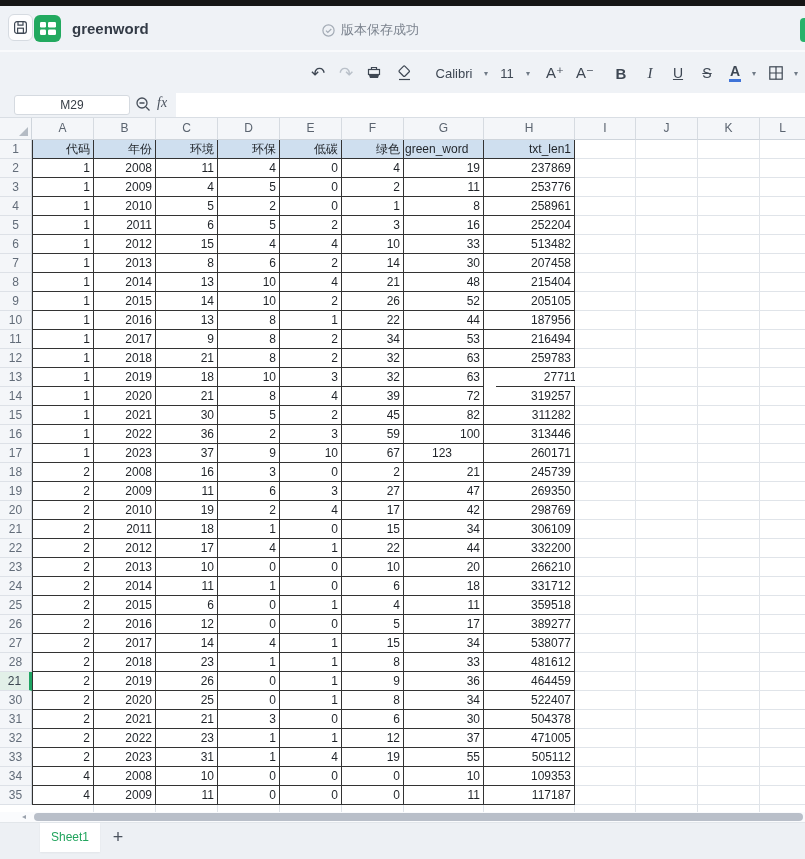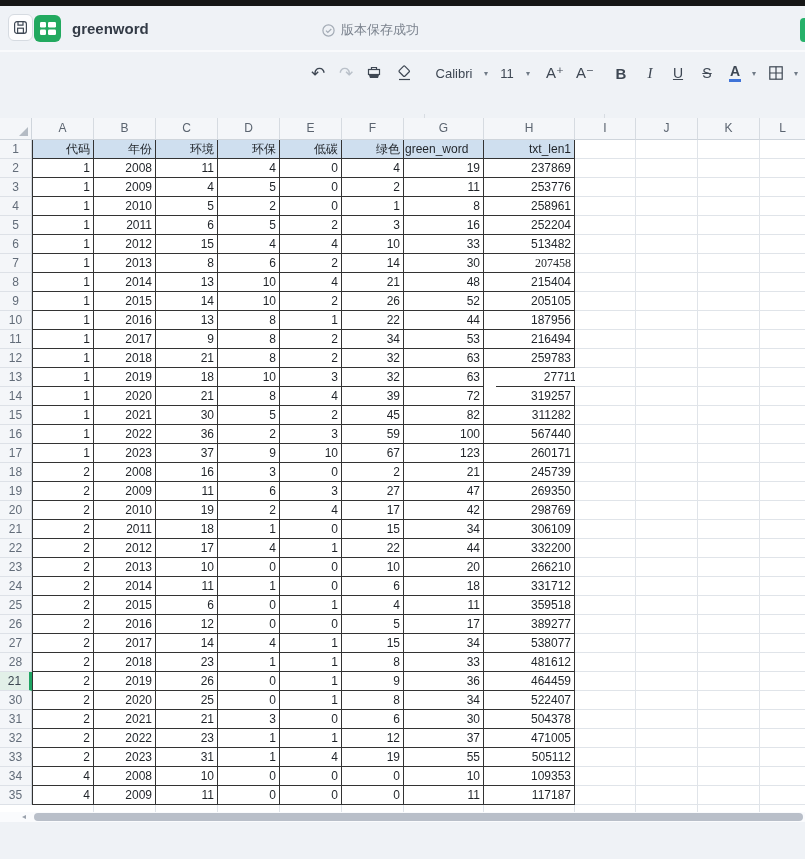--- a/index.html
+++ b/index.html
@@ -172,20 +172,31 @@
       <span>
         <svg width="16" height="16" viewBox="0 0 16 16" fill="none" stroke="#3e4753" stroke-width="1.2">
           <rect x="1.8" y="1.8" width="12.4" height="12.4"></rect>
           <path d="M8 1.8 V14.2 M1.8 8 H14.2"></path>
         </svg>
       </span>
     </div>
     <div class="tb chev" style="left:791px; width:10px;">▾</div>
   </div>
 
+  <div class="formula-row">
+    <div class="name-box">M29</div>
+    <div style="position:absolute; left:135px; top:4px;">
+      <svg width="17" height="17" viewBox="0 0 17 17" fill="none" stroke="#474f5a" stroke-width="1.3">
+        <circle cx="7" cy="7" r="5"></circle>
+        <path d="M4.5 7 h5 M11 11 l3.5 3.5"></path>
+      </svg>
+    </div>
+    <div class="fx-label">fx</div>
+    <div class="formula-input"></div>
+  </div>
 
   <div class="grid">
     <div class="corner">
       <div class="corner-tri"></div>
     </div>
   <div class="colhead" style="left: 32px; width: 62px;">A</div>
       <div class="colhead" style="left: 94px; width: 62px;">B</div>
       <div class="colhead" style="left: 156px; width: 62px;">C</div>
       <div class="colhead" style="left: 218px; width: 62px;">D</div>
       <div class="colhead" style="left: 280px; width: 62px;">E</div>
@@ -303,21 +314,21 @@
       <div class="cell empty" style="left: 636px; width: 62px; top: 117px; height: 19px; line-height: 18px;"></div>
       <div class="cell empty" style="left: 698px; width: 62px; top: 117px; height: 19px; line-height: 18px;"></div>
       <div class="cell empty" style="left: 760px; width: 46px; top: 117px; height: 19px; line-height: 18px;"></div>
       <div class="cell tbl" style="left: 32px; width: 62px; top: 136px; height: 19px; line-height: 18px;">1</div>
       <div class="cell tbl" style="left: 94px; width: 62px; top: 136px; height: 19px; line-height: 18px;">2013</div>
       <div class="cell tbl" style="left: 156px; width: 62px; top: 136px; height: 19px; line-height: 18px;">8</div>
       <div class="cell tbl" style="left: 218px; width: 62px; top: 136px; height: 19px; line-height: 18px;">6</div>
       <div class="cell tbl" style="left: 280px; width: 62px; top: 136px; height: 19px; line-height: 18px;">2</div>
       <div class="cell tbl" style="left: 342px; width: 62px; top: 136px; height: 19px; line-height: 18px;">14</div>
       <div class="cell tbl" style="left: 404px; width: 80px; top: 136px; height: 19px; line-height: 18px;">30</div>
-      <div class="cell tbl" style="left: 484px; width: 91px; top: 136px; height: 19px; line-height: 18px; font-family: Liberation Serif, serif;">207458</div>
+      <div class="cell tbl" style="left: 484px; width: 91px; top: 136px; height: 19px; line-height: 18px;">207458</div>
       <div class="cell empty" style="left: 575px; width: 61px; top: 136px; height: 19px; line-height: 18px;"></div>
       <div class="cell empty" style="left: 636px; width: 62px; top: 136px; height: 19px; line-height: 18px;"></div>
       <div class="cell empty" style="left: 698px; width: 62px; top: 136px; height: 19px; line-height: 18px;"></div>
       <div class="cell empty" style="left: 760px; width: 46px; top: 136px; height: 19px; line-height: 18px;"></div>
       <div class="cell tbl" style="left: 32px; width: 62px; top: 155px; height: 19px; line-height: 18px;">1</div>
       <div class="cell tbl" style="left: 94px; width: 62px; top: 155px; height: 19px; line-height: 18px;">2014</div>
       <div class="cell tbl" style="left: 156px; width: 62px; top: 155px; height: 19px; line-height: 18px;">13</div>
       <div class="cell tbl" style="left: 218px; width: 62px; top: 155px; height: 19px; line-height: 18px;">10</div>
       <div class="cell tbl" style="left: 280px; width: 62px; top: 155px; height: 19px; line-height: 18px;">4</div>
       <div class="cell tbl" style="left: 342px; width: 62px; top: 155px; height: 19px; line-height: 18px;">21</div>
@@ -411,32 +422,32 @@
       <div class="cell empty" style="left: 636px; width: 62px; top: 288px; height: 19px; line-height: 18px;"></div>
       <div class="cell empty" style="left: 698px; width: 62px; top: 288px; height: 19px; line-height: 18px;"></div>
       <div class="cell empty" style="left: 760px; width: 46px; top: 288px; height: 19px; line-height: 18px;"></div>
       <div class="cell tbl" style="left: 32px; width: 62px; top: 307px; height: 19px; line-height: 18px;">1</div>
       <div class="cell tbl" style="left: 94px; width: 62px; top: 307px; height: 19px; line-height: 18px;">2022</div>
       <div class="cell tbl" style="left: 156px; width: 62px; top: 307px; height: 19px; line-height: 18px;">36</div>
       <div class="cell tbl" style="left: 218px; width: 62px; top: 307px; height: 19px; line-height: 18px;">2</div>
       <div class="cell tbl" style="left: 280px; width: 62px; top: 307px; height: 19px; line-height: 18px;">3</div>
       <div class="cell tbl" style="left: 342px; width: 62px; top: 307px; height: 19px; line-height: 18px;">59</div>
       <div class="cell tbl" style="left: 404px; width: 80px; top: 307px; height: 19px; line-height: 18px;">100</div>
-      <div class="cell tbl" style="left: 484px; width: 91px; top: 307px; height: 19px; line-height: 18px;">567440</div>
+      <div class="cell tbl" style="left: 484px; width: 91px; top: 307px; height: 19px; line-height: 18px;">313446</div>
       <div class="cell empty" style="left: 575px; width: 61px; top: 307px; height: 19px; line-height: 18px;"></div>
       <div class="cell empty" style="left: 636px; width: 62px; top: 307px; height: 19px; line-height: 18px;"></div>
       <div class="cell empty" style="left: 698px; width: 62px; top: 307px; height: 19px; line-height: 18px;"></div>
       <div class="cell empty" style="left: 760px; width: 46px; top: 307px; height: 19px; line-height: 18px;"></div>
       <div class="cell tbl" style="left: 32px; width: 62px; top: 326px; height: 19px; line-height: 18px;">1</div>
       <div class="cell tbl" style="left: 94px; width: 62px; top: 326px; height: 19px; line-height: 18px;">2023</div>
       <div class="cell tbl" style="left: 156px; width: 62px; top: 326px; height: 19px; line-height: 18px;">37</div>
       <div class="cell tbl" style="left: 218px; width: 62px; top: 326px; height: 19px; line-height: 18px;">9</div>
       <div class="cell tbl" style="left: 280px; width: 62px; top: 326px; height: 19px; line-height: 18px;">10</div>
       <div class="cell tbl" style="left: 342px; width: 62px; top: 326px; height: 19px; line-height: 18px;">67</div>
-      <div class="cell tbl" style="left: 404px; width: 80px; top: 326px; height: 19px; line-height: 18px;">123</div>
+      <div class="cell tbl" style="left: 404px; width: 80px; top: 326px; height: 19px; line-height: 18px; text-align: center;">123</div>
       <div class="cell tbl" style="left: 484px; width: 91px; top: 326px; height: 19px; line-height: 18px;">260171</div>
       <div class="cell empty" style="left: 575px; width: 61px; top: 326px; height: 19px; line-height: 18px;"></div>
       <div class="cell empty" style="left: 636px; width: 62px; top: 326px; height: 19px; line-height: 18px;"></div>
       <div class="cell empty" style="left: 698px; width: 62px; top: 326px; height: 19px; line-height: 18px;"></div>
       <div class="cell empty" style="left: 760px; width: 46px; top: 326px; height: 19px; line-height: 18px;"></div>
       <div class="cell tbl" style="left: 32px; width: 62px; top: 345px; height: 19px; line-height: 18px;">2</div>
       <div class="cell tbl" style="left: 94px; width: 62px; top: 345px; height: 19px; line-height: 18px;">2008</div>
       <div class="cell tbl" style="left: 156px; width: 62px; top: 345px; height: 19px; line-height: 18px;">16</div>
       <div class="cell tbl" style="left: 218px; width: 62px; top: 345px; height: 19px; line-height: 18px;">3</div>
       <div class="cell tbl" style="left: 280px; width: 62px; top: 345px; height: 19px; line-height: 18px;">0</div>
@@ -664,14 +675,18 @@
       <div class="cell empty" style="left: 698px; width: 62px; top: 687px; height: 19px; line-height: 18px;"></div>
       <div class="cell empty" style="left: 760px; width: 46px; top: 687px; height: 19px; line-height: 18px;"></div>
       <div class="tbl-left-edge" style="left: 32px; top: 22px; height: 665px;"></div>
     </div>
 
   <div class="hscroll-row">
     <div class="hscroll-arrow">◂</div>
     <div class="hscroll-thumb"></div>
   </div>
 
+  <div class="sheet-bar">
+    <div class="sheet-tab">Sheet1</div>
+    <div class="add-sheet">+</div>
+  </div>
 
 </div>
 
 </body></html>

